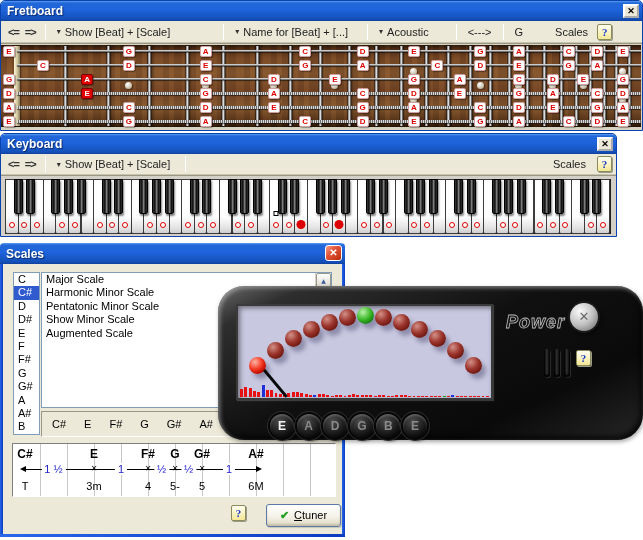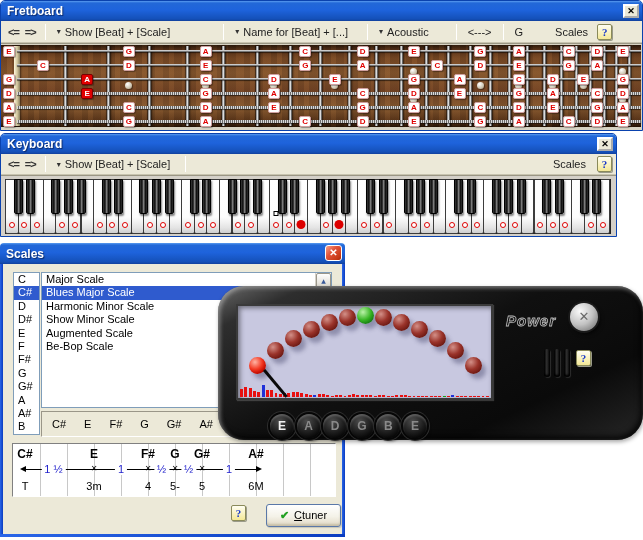--- a/index.html
+++ b/index.html
@@ -86,21 +86,21 @@
   .ball.green { background:radial-gradient(circle at 35% 30%,#baf2a8,#35b422 50%,#127212 80%,#053a05); }
   #needle { position:absolute; left:25px; top:65px; width:3px; height:35px; background:#0a0a0a; transform-origin:top left; transform:rotate(-40deg); }
   #tbars { position:absolute; left:2px; right:2px; bottom:1px; height:15px; display:flex; align-items:flex-end; gap:1.33px; }
   .tbar { width:3px; }
   .tbtn { position:absolute; width:24px; height:24px; border-radius:50%;
     background:radial-gradient(circle at 40% 30%,#4c4c4c,#1a1a1a 55%,#000 85%);
     box-shadow:0 0 0 2px #060606, 0 0 0 3px #2e2e2e, 2px 3px 3px rgba(0,0,0,.6), inset 0 2px 2px rgba(255,255,255,.22);
     text-align:center; font:bold 12px/24px "Liberation Sans",sans-serif; color:#8a8a8a; }
   .tbtn.active { color:#f2f2f2; }
   .emboss { font-style:italic; font-weight:bold; color:#141414; -webkit-text-stroke:0.8px #b4b4b4; text-shadow:0 0 1px #8a8a8a; }
-  #power { position:absolute; left:288px; top:26px; font-size:15px; letter-spacing:1px; }
+  #power { position:absolute; left:288px; top:26px; font-size:18px; letter-spacing:1px; }
   #tclose { position:absolute; left:352px; top:17px; width:28px; height:28px; border-radius:50%;
     background:radial-gradient(circle at 35% 30%,#fafafa,#c2c2c2 50%,#7e7e7e 85%,#565656);
     box-shadow:0 0 0 2px #1a1a1a, 2px 3px 4px rgba(0,0,0,.7); text-align:center; font:bold 13px/28px "DejaVu Sans",sans-serif; color:#6a6a6a; }
   .slot { position:absolute; top:63px; width:6px; height:28px; border-radius:3px;
     background:linear-gradient(90deg,#000,#303030 45%,#000); box-shadow:1px 1px 1px rgba(255,255,255,.14), inset 0 -2px 2px #000; }
   #thelp { position:absolute; left:358px; top:64px; }
   #gp5 { position:absolute; left:296px; top:102px; font-size:29px; letter-spacing:3px; -webkit-text-stroke:1.2px #c8c8c8; }
   #dtuner { position:absolute; left:248px; top:130px; font-size:13px; letter-spacing:2px; word-spacing:12px; }
 </style>
 </head>
@@ -446,25 +446,24 @@
         <div class="li">F</div>
         <div class="li">F#</div>
         <div class="li">G</div>
         <div class="li">G#</div>
         <div class="li">A</div>
         <div class="li">A#</div>
         <div class="li">B</div>
       </div>
     <div class="listbox" id="scalelist" style="left:41px;top:29px;width:291px;height:136px;">
       <div class="li">Major Scale</div>
-        <div class="li sel">Blues Major Scale</div>
         <div class="li">Harmonic Minor Scale</div>
+        <div class="li">Pentatonic Minor Scale</div>
         <div class="li">Show Minor Scale</div>
         <div class="li">Augmented Scale</div>
-        <div class="li">Be-Bop Scale</div>
         <div class="sbar">
         <div class="sb-up">▲</div>
         <div class="sb-thumb"></div>
       </div>
     </div>
     <div id="notesrow" style="left:41px;top:168px;width:291px;height:26px;">
         <div>C#</div>
         <div>E</div>
         <div>F#</div>
         <div>G</div>

